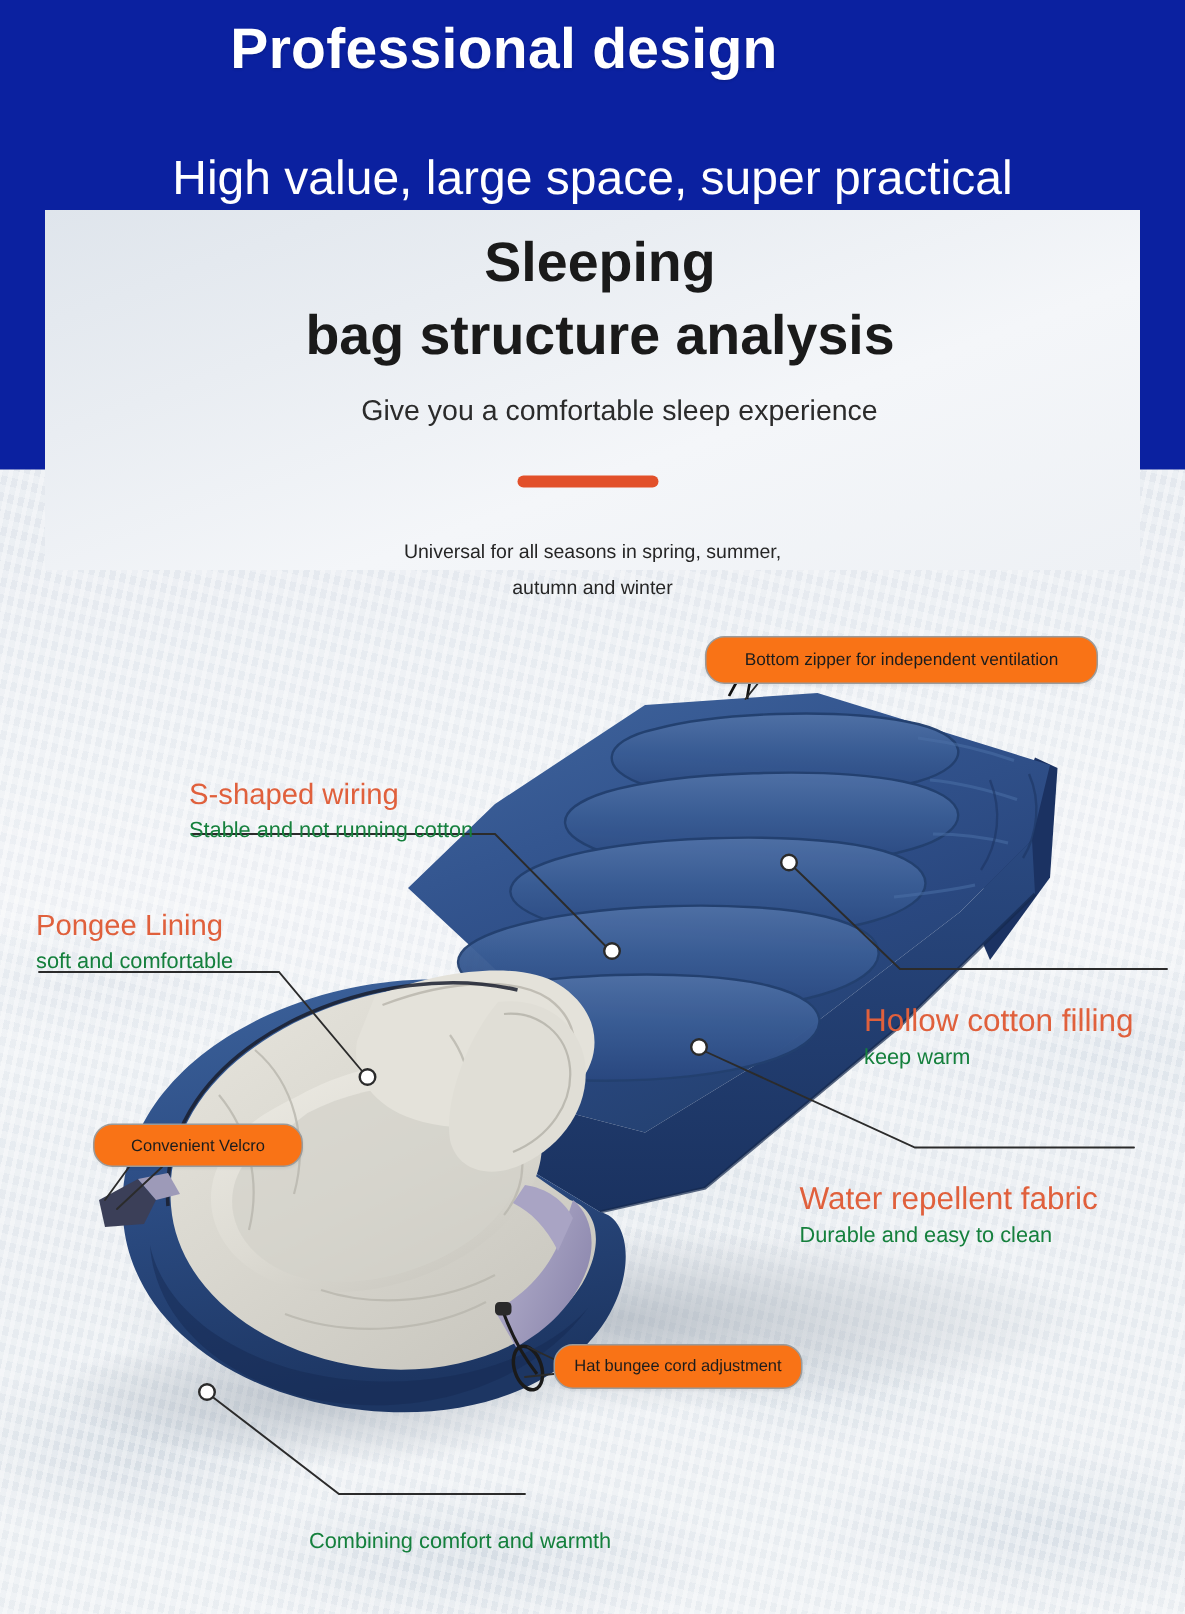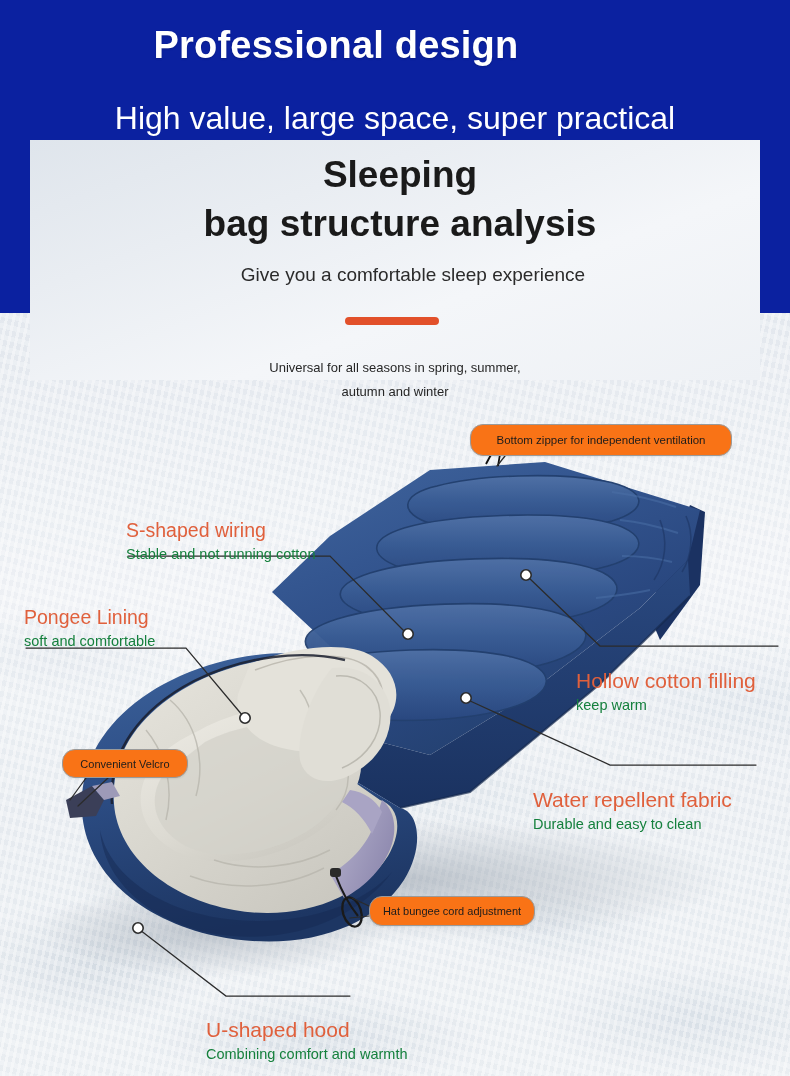--- a/index.html
+++ b/index.html
@@ -33,21 +33,21 @@
       repeating-linear-gradient(102deg, rgba(255,255,255,.75) 0 3px, rgba(208,217,226,.16) 3px 7px),
       repeating-linear-gradient(14deg, rgba(255,255,255,.55) 0 5px, rgba(195,206,218,.12) 5px 11px);
   }
 
   
   .blue-band{
     position:absolute; left:0; top:0; width:790px; height:313px;
     background:#0b21a0;
   }
   .headline{
-    position:absolute; left:0; top:24px; width:672px;
+    position:absolute; left:0; top:12px; width:672px;
     text-align:center; color:#ffffff;
     font-size:38px; font-weight:bold; letter-spacing:.2px;
     text-shadow:0 1px 2px rgba(0,0,0,.18);
   }
   .subheadline{
     position:absolute; left:0; top:100px; width:790px;
     text-align:center; color:#ffffff;
     font-size:32px; font-weight:400;
   }
 
@@ -86,21 +86,21 @@
     position:absolute;
     background:#f97316;
     border:1.2px solid #9a9a9a;
     border-radius:13px;
     color:#1c1c1c;
     display:flex; align-items:center; justify-content:center;
     white-space:nowrap;
     box-shadow:0 1px 2px rgba(0,0,0,.07);
   }
   .bubble-top  { left:470px; top:424px; width:262px; height:32px; font-size:11.5px; }
-  .bubble-velcro{ left:62px; top:749px; width:126px; height:29px; font-size:11px; }
+  .bubble-velcro{ left:62px; top:749px; width:140px; height:29px; font-size:11px; }
   .bubble-cord { left:369px; top:896px; width:166px; height:30px; font-size:11px; }
 
   
   .ann{ position:absolute;margin-top:16px; }
   .ann .t{ color:#e0603c; font-size:19.5px; line-height:1.22; white-space:nowrap; }
   .ann .d{ color:#15803d; font-size:14.5px; line-height:1.35; white-space:nowrap; margin-top:2px; }
   .ann.big .t{ font-size:21px; }
 
   .ann-s      { left:126px; top:503px; }
   .ann-pongee { left:24px;  top:590px; }
@@ -333,17 +333,16 @@
     <div class="t">Hollow cotton filling</div>
     <div class="d">keep warm</div>
   </div>
 
   <div class="ann ann-water big">
     <div class="t">Water repellent fabric</div>
     <div class="d">Durable and easy to clean</div>
   </div>
 
   <div class="ann ann-hood big">
-    <div class="t">U-shaped hood</div>
     <div class="d">Combining comfort and warmth</div>
   </div>
 
 </div>
 
 </body></html>

